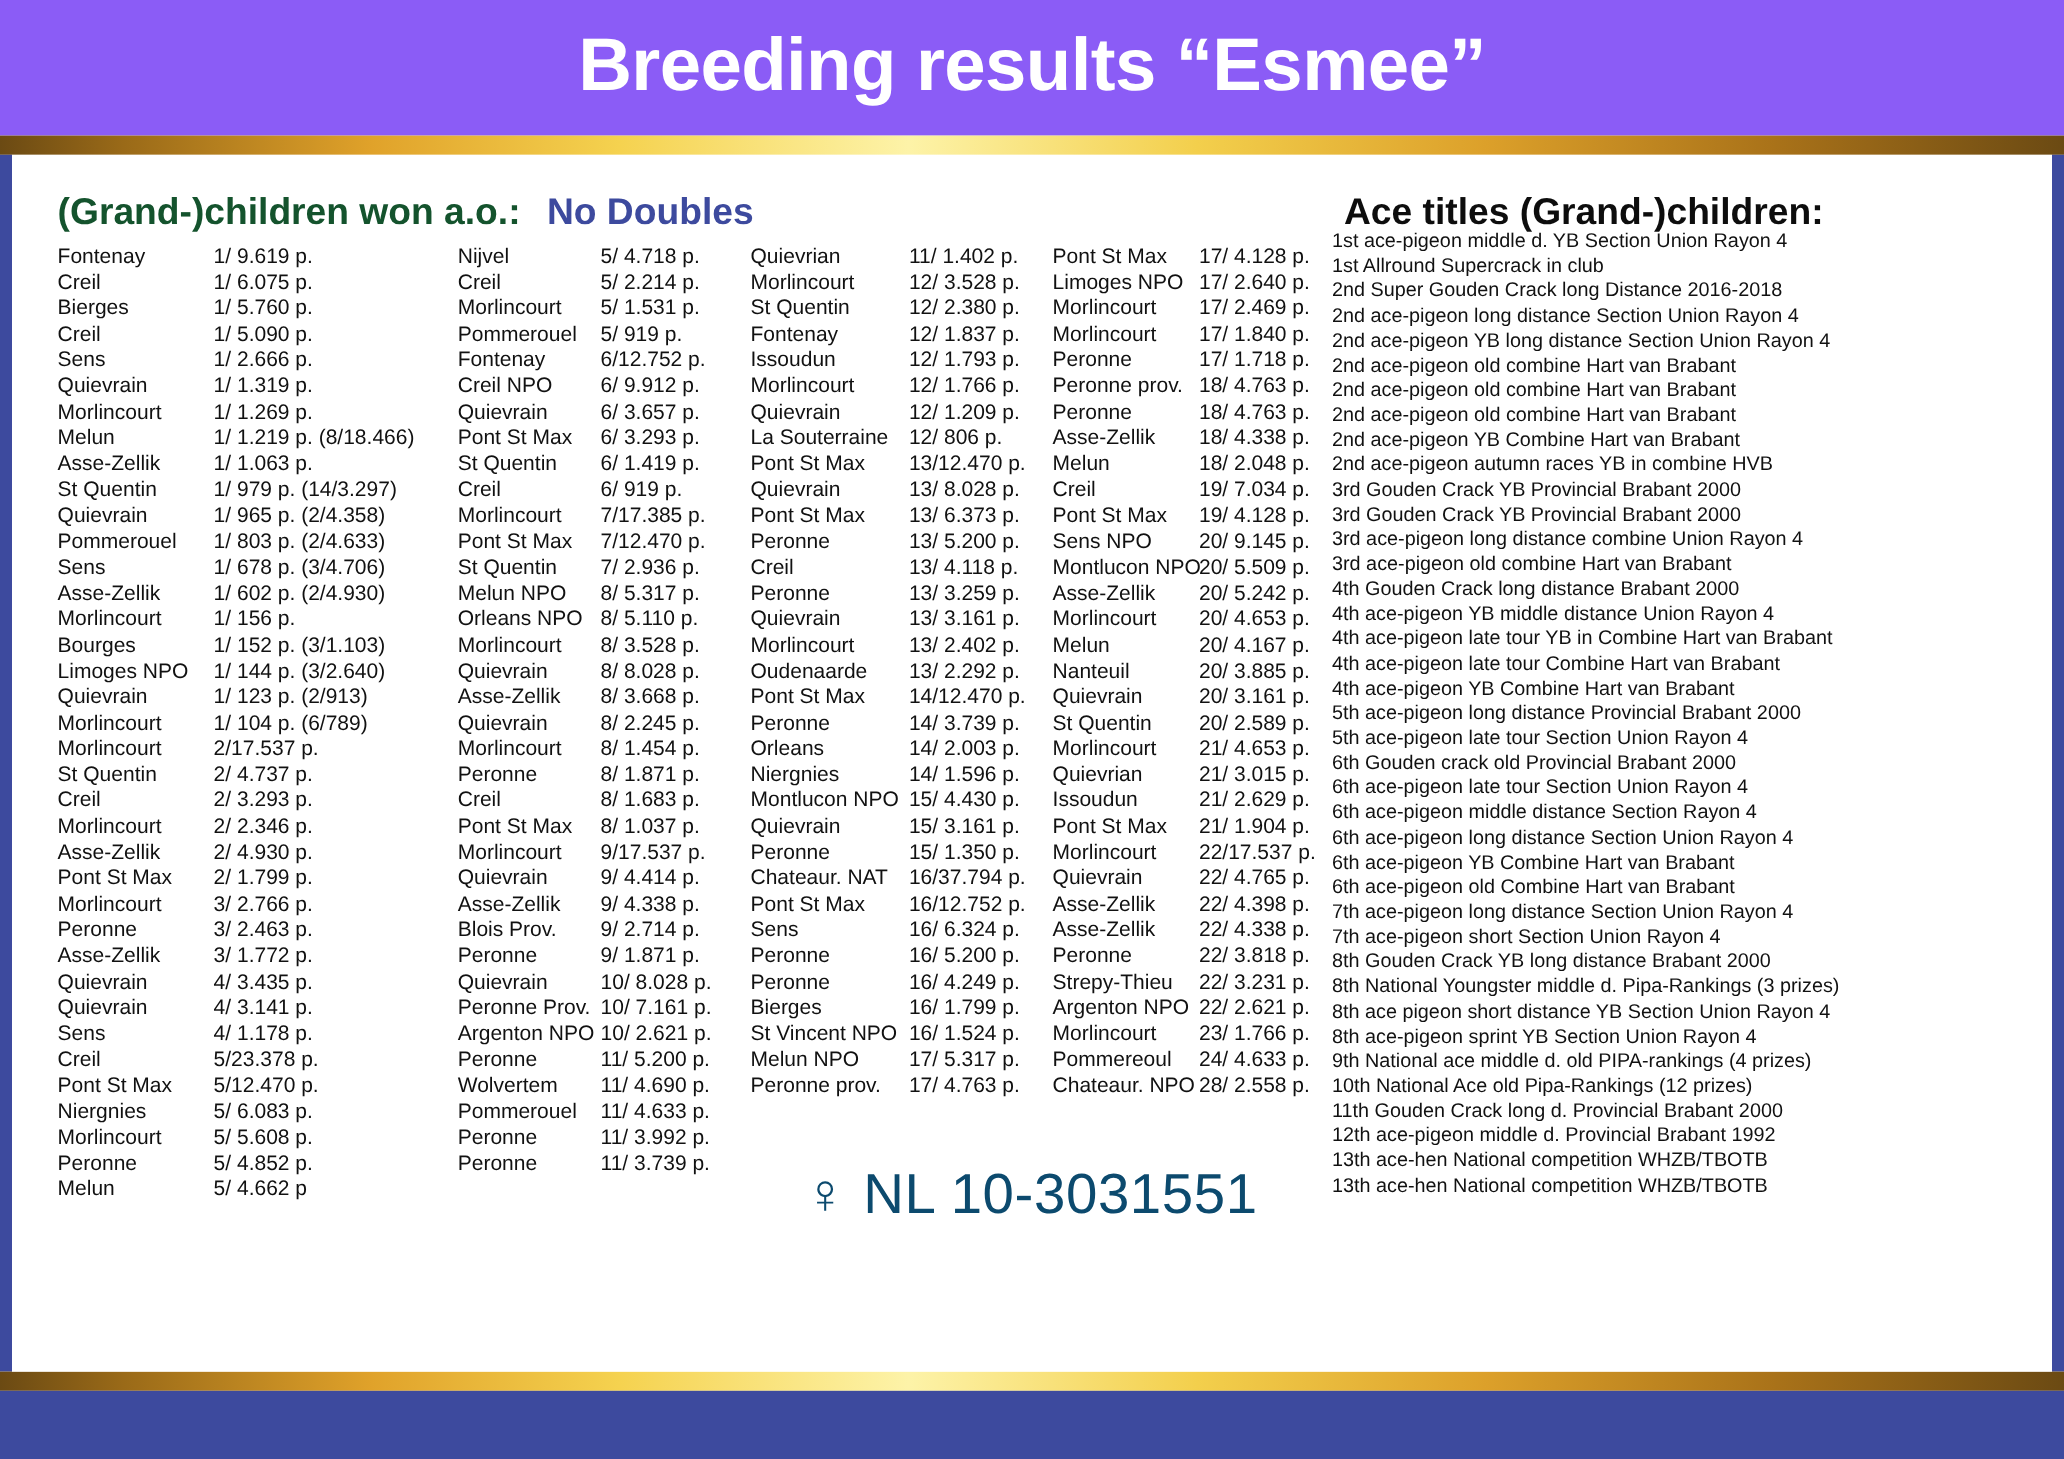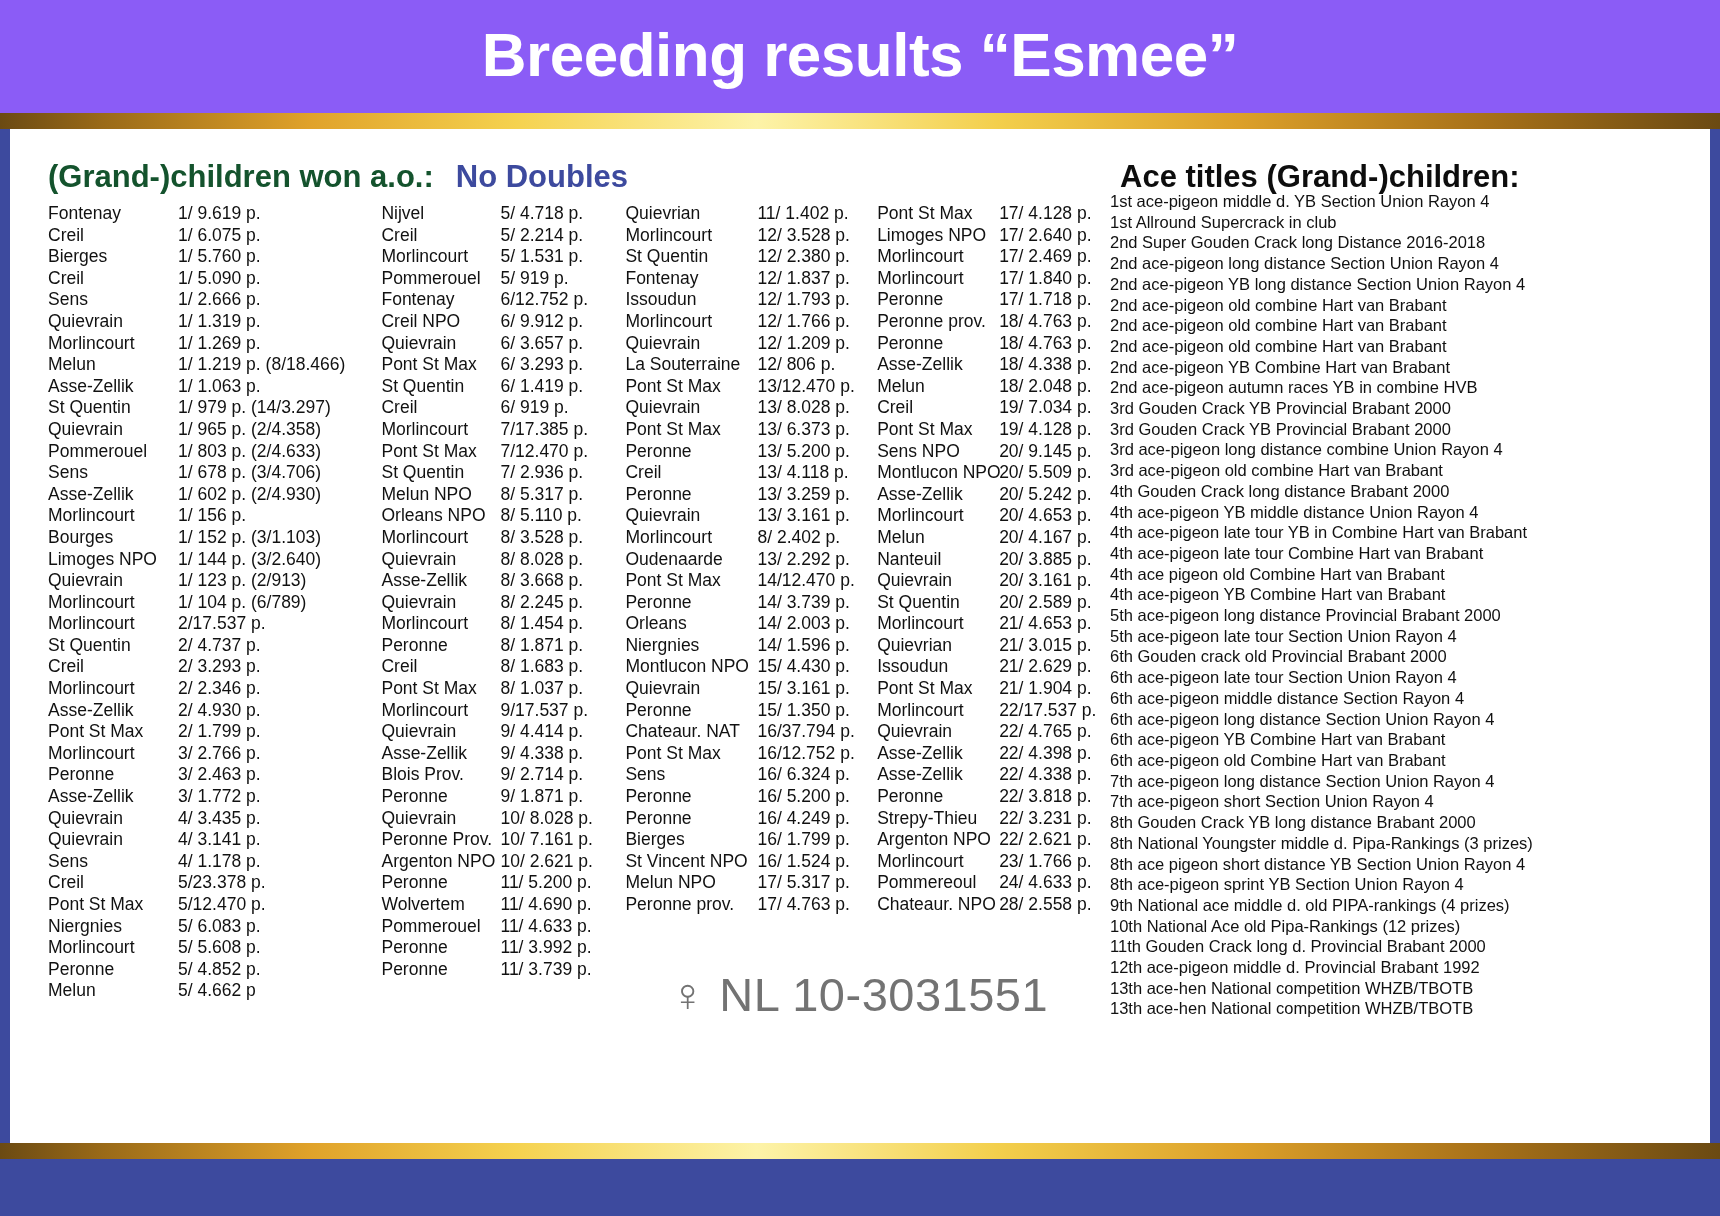--- a/index.html
+++ b/index.html
@@ -114,21 +114,21 @@
   .c0 .res-place { width: 124px; }
   .c1 .res-place { width: 113px; }
   .c2 .res-place { width: 126px; }
   .c3 .res-place { width: 116px; }
 
   
   .ring {
     position: absolute; top: 838px; left: 660px;
     font-size: 47px;
     font-weight: 400;
-    color: #737373;
+    color: #0c4a6e;
     white-space: nowrap;
     letter-spacing: 0.5px;
   }
 
   
   .ace-list {
     position: absolute; top: 62px; left: 1100px;
     width: 580px;
   }
   .ace-item {
@@ -514,21 +514,21 @@
           <div class="res-row">
             <span class="res-place">Peronne</span>
             <span class="res-val">13/  3.259 p.</span>
           </div>
           <div class="res-row">
             <span class="res-place">Quievrain</span>
             <span class="res-val">13/  3.161 p.</span>
           </div>
           <div class="res-row">
             <span class="res-place">Morlincourt</span>
-            <span class="res-val">8/  2.402 p.</span>
+            <span class="res-val">13/  2.402 p.</span>
           </div>
           <div class="res-row">
             <span class="res-place">Oudenaarde</span>
             <span class="res-val">13/  2.292 p.</span>
           </div>
           <div class="res-row">
             <span class="res-place">Pont St Max</span>
             <span class="res-val">14/12.470 p.</span>
           </div>
           <div class="res-row">
@@ -742,21 +742,20 @@
         <div class="ace-item">2nd ace-pigeon YB Combine Hart van Brabant</div>
         <div class="ace-item">2nd ace-pigeon autumn races YB in combine HVB</div>
         <div class="ace-item">3rd Gouden Crack YB Provincial Brabant 2000</div>
         <div class="ace-item">3rd Gouden Crack YB Provincial Brabant 2000</div>
         <div class="ace-item">3rd ace-pigeon long distance combine Union Rayon 4</div>
         <div class="ace-item">3rd ace-pigeon old combine Hart van Brabant</div>
         <div class="ace-item">4th Gouden Crack long distance Brabant 2000</div>
         <div class="ace-item">4th ace-pigeon YB middle distance Union Rayon 4</div>
         <div class="ace-item">4th ace-pigeon late tour YB in Combine Hart van Brabant</div>
         <div class="ace-item">4th ace-pigeon late tour Combine Hart van Brabant</div>
-        <div class="ace-item">4th ace pigeon old Combine Hart van Brabant</div>
         <div class="ace-item">4th ace-pigeon YB Combine Hart van Brabant</div>
         <div class="ace-item">5th ace-pigeon long distance Provincial Brabant 2000</div>
         <div class="ace-item">5th ace-pigeon late tour Section Union Rayon 4</div>
         <div class="ace-item">6th Gouden crack old Provincial Brabant 2000</div>
         <div class="ace-item">6th ace-pigeon late tour Section Union Rayon 4</div>
         <div class="ace-item">6th ace-pigeon middle distance Section Rayon 4</div>
         <div class="ace-item">6th ace-pigeon long distance Section Union Rayon 4</div>
         <div class="ace-item">6th ace-pigeon YB Combine Hart van Brabant</div>
         <div class="ace-item">6th ace-pigeon old Combine Hart van Brabant</div>
         <div class="ace-item">7th ace-pigeon long distance Section Union Rayon 4</div>

